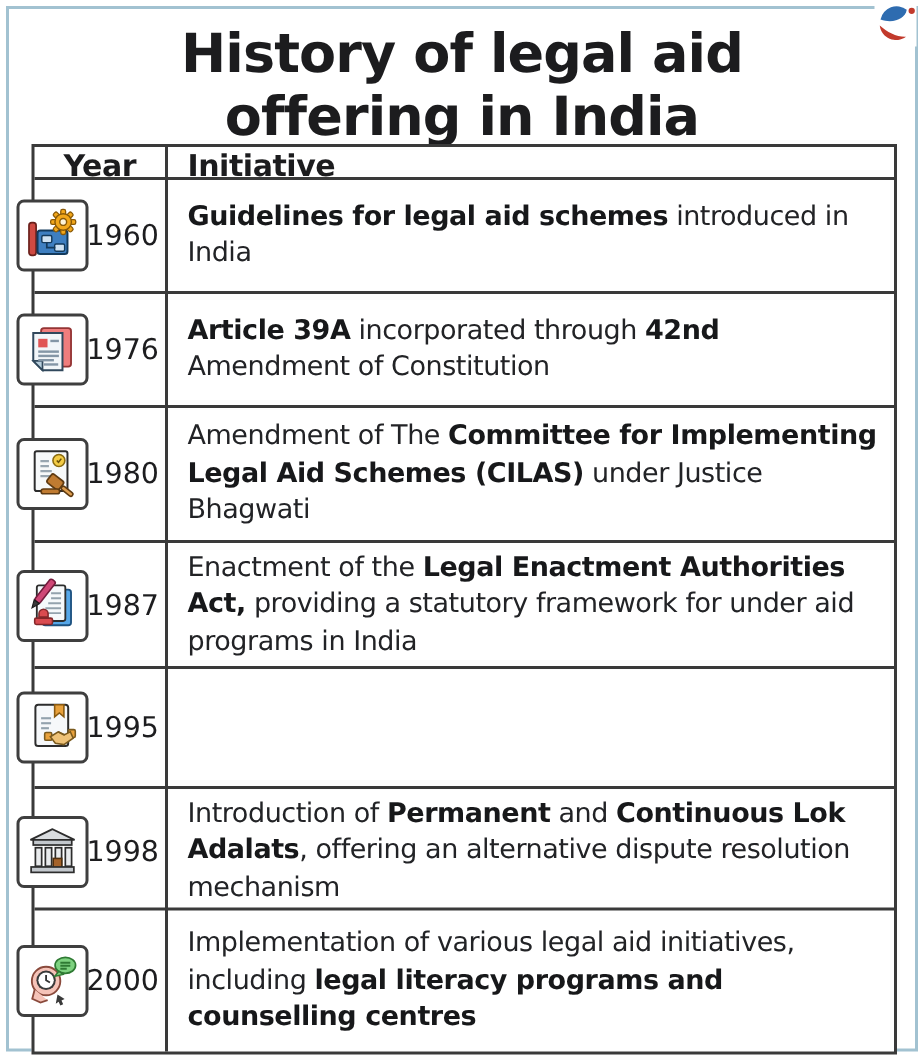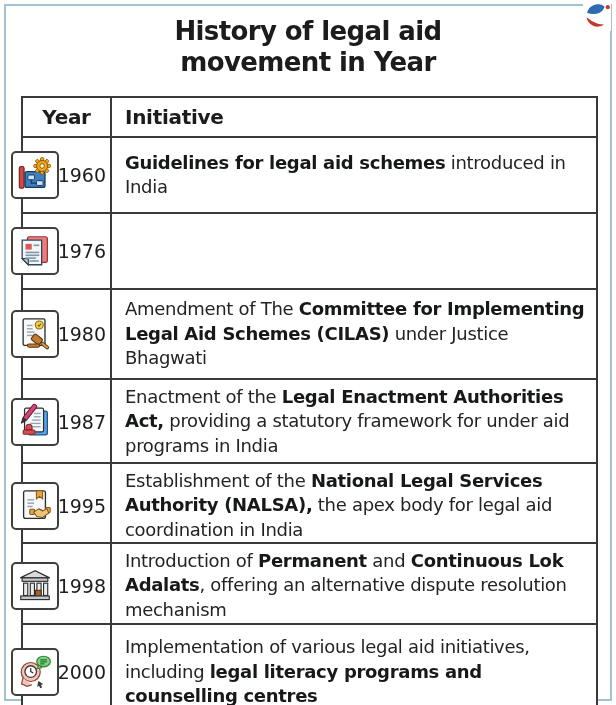--- a/index.html
+++ b/index.html
@@ -19,34 +19,34 @@
   .brand-logo {
     position: absolute; top: 3px; right: 5px;
     width: 28px; height: 28px;
     background: #fff;
     z-index: 5;
   }
   .title {
     position: absolute; top: 16px; left: 0;
     width: 100%; margin: 0;
     text-align: center;
-    font-size: 26px; font-weight: 700;
+    font-size: 36px; font-weight: 700;
     letter-spacing: -0.6px;
     line-height: 1.18;
     color: #1c1c1e;
   }
   .tbl {
     position: absolute; left: 21px; top: 96px;
     width: 577px;
     border: 2px solid #3a3a3a;
     background: #fff;
   }
   .hrow {
     display: grid; grid-template-columns: 89px 1fr;
-    height: 40px;
+    height: 22px;
     border-bottom: 2px solid #3a3a3a;
   }
   .hcell {
     display: flex; align-items: center;
     font-weight: 700; font-size: 20px; color: #1c1c1e;
     letter-spacing: -0.3px;
   }
   .hyear { justify-content: center; border-right: 2px solid #3a3a3a; }
   .hinit { padding-left: 13px; }
   .trow {
@@ -90,21 +90,21 @@
 <div class="frame"></div>
 
 <span class="brand-logo">
   <svg viewBox="0 0 28 28" width="28" height="28">
     <path d="M4 10 A 11 11 0 0 1 21.5 3.5 C 20.5 9.5 12.5 13 4 10 Z" fill="#2e6cb0"></path>
     <path d="M3.5 14 A 11 11 0 0 0 21 21.5 C 15 21.8 8.5 18.5 3.5 14 Z" fill="#c23a2c"></path>
     <circle cx="24.8" cy="4.2" r="2.1" fill="#c23a2c"></circle>
   </svg>
 </span>
 
-<h1 class="title"><span>History of legal aid</span><br><span>movement in Year</span></h1>
+<h1 class="title"><span>History of legal aid</span><br><span>offering in India</span></h1>
 
 <div class="tbl">
   <div class="hrow">
     <div class="hcell hyear">Year</div>
     <div class="hcell hinit">Initiative</div>
   </div>
   <div id="rows">
       <div class="trow" style="height: 76px;">
         <div class="cell-year">
           <span class="icon-box">
@@ -144,20 +144,23 @@
       <path d="M18.5 14h6"></path>
                 <path d="M10 21.5h14.5"></path>
                 <path d="M10 24.5h14.5"></path>
       <path d="M10 27.5h11"></path>
                 <path d="M14 30.5h10"></path>
     </g>
   </svg>
           </span>
           <span class="year-label">1976</span>
         </div>
+        <div class="cell-init">
+          <p class="init-text"><span class="b">Article 39A</span><span> incorporated through </span><span class="b">42nd</span><span> Amendment of Constitution</span></p>
+        </div>
       </div>
       <div class="trow" style="height: 90px;">
         <div class="cell-year">
           <span class="icon-box">
             <svg viewBox="0 0 40 40" width="38" height="38">
     <rect x="7.5" y="4" width="23" height="28" rx="1.5" fill="#f7f9fa" stroke="#2d2d2d" stroke-width="1.4"></rect>
     <circle cx="24.5" cy="10.5" r="4.2" fill="#f3cb45" stroke="#8a6b10" stroke-width="1.1"></circle>
     <path d="M23 10.5l1.2 1.3 2-2.6" stroke="#6b5208" stroke-width="1.1" fill="none"></path>
     <g stroke="#98a6b1" stroke-width="1.5">
       <path d="M11.5 11h6"></path>
@@ -218,23 +221,20 @@
     </g>
     <g stroke="#7a5a1e" stroke-width="1.1">
       <rect x="14.5" y="23.5" width="5" height="5.5" rx="1" fill="#e8a13c"></rect>
       <rect x="31" y="21.5" width="5" height="5.5" rx="1" fill="#e8a13c"></rect>
       <path d="M18.5 26.5l5.5-3.5 4.5 2 4-2 2 4.5-6.5 4.5-6-1z" fill="#efc277"></path>
       <path d="M24 23l4.5 2.5" fill="none"></path>
     </g>
   </svg>
           </span>
           <span class="year-label">1995</span>
-        </div>
-        <div class="cell-init">
-          <p class="init-text"><span>Establishment of the </span><span class="b">National Legal Services Authority (NALSA),</span><span> the apex body for legal aid coordination in India</span></p>
         </div>
       </div>
       <div class="trow" style="height: 81px;">
         <div class="cell-year">
           <span class="icon-box">
             <svg viewBox="0 0 40 40" width="38" height="38">
     <path d="M20 4L4.5 11.5h31z" fill="#d9dcdf" stroke="#2d2d2d" stroke-width="1.3"></path>
     <rect x="6.5" y="11.5" width="27" height="3.6" fill="#c3c8cd" stroke="#2d2d2d" stroke-width="1.2"></rect>
     <g fill="#e9ebed" stroke="#2d2d2d" stroke-width="1.2">
       <rect x="8" y="17" width="4.4" height="13"></rect>

